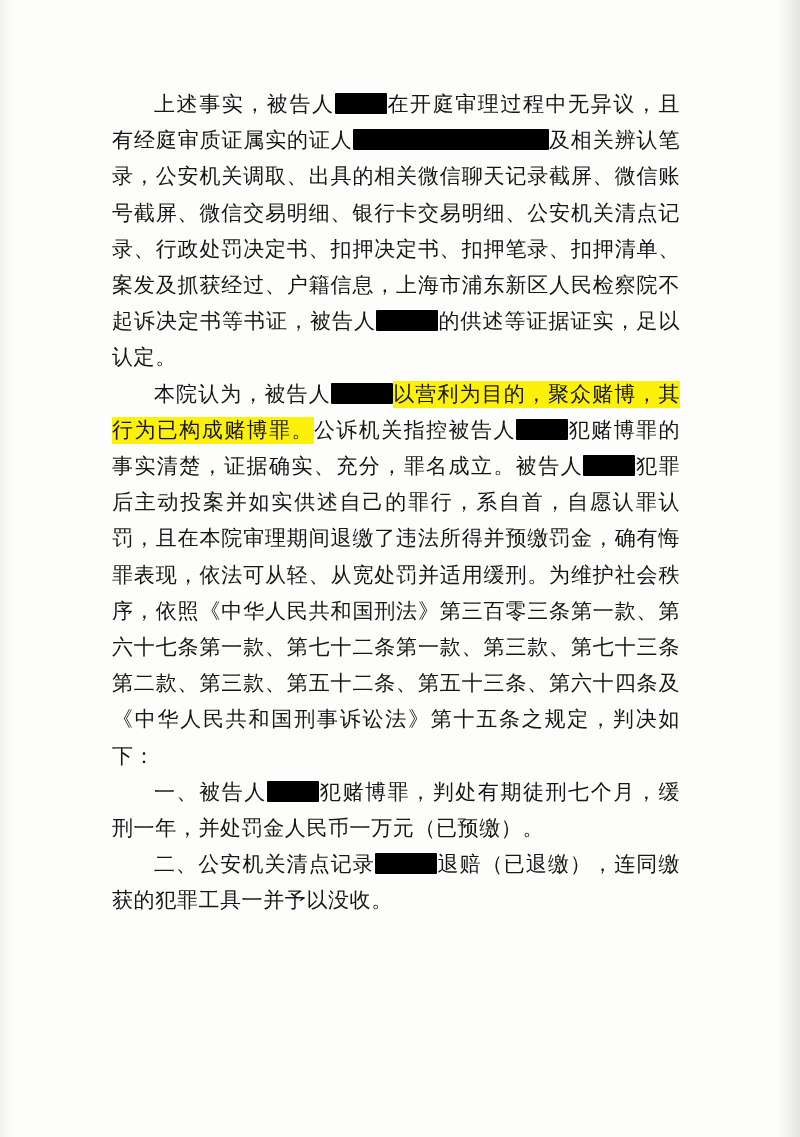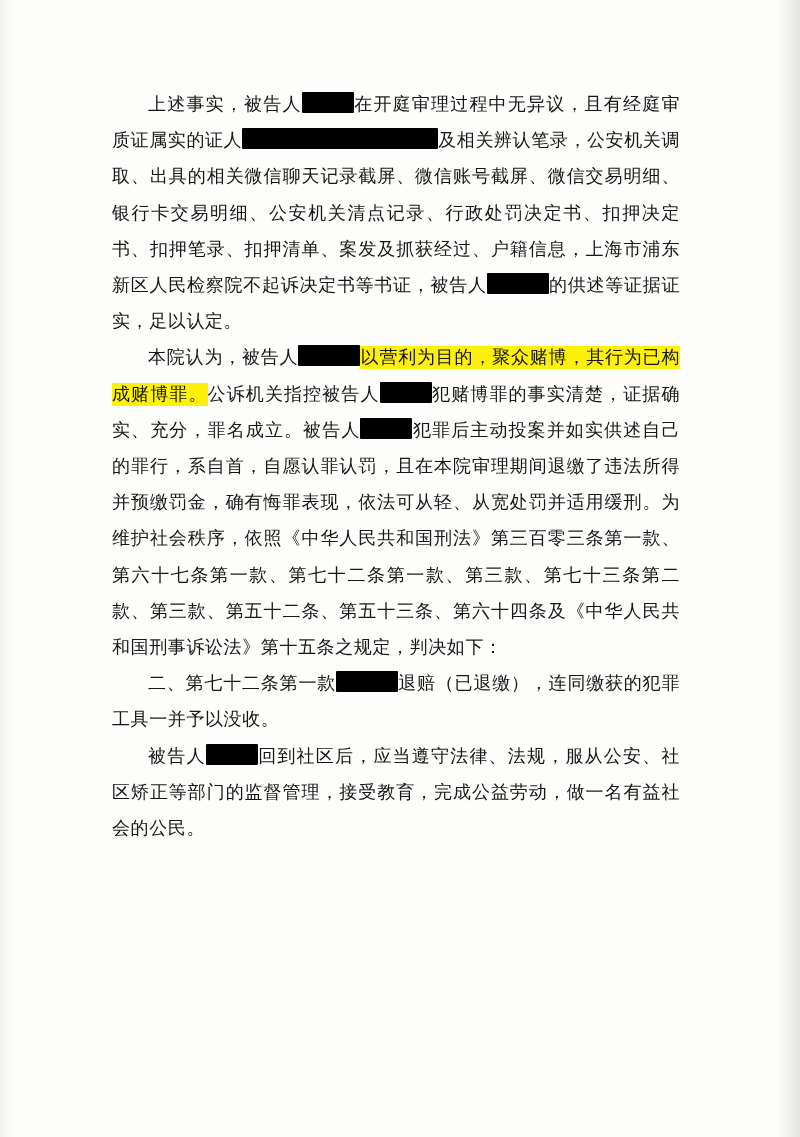--- a/index.html
+++ b/index.html
@@ -37,21 +37,21 @@
     pointer-events: none;
   }
   .doc-body {
     position: absolute;
     left: 112px;
     top: 86px;
     width: 568px;
   }
   p.para {
     margin: 0;
-    font-size: 18px;
+    font-size: 21px;
     line-height: 36.2px;
     color: #161616;
     text-align: justify;
     text-justify: inter-ideograph;
     letter-spacing: 0.6px;
     font-weight: 500;
   }
   p.indent2 {
     text-indent: 2em;
   }
@@ -75,20 +75,20 @@
 </head>
 <body>
 
 <div id="page">
   <div class="doc-body">
 
     <p class="para indent2"><span>上述事实，被告人</span><span class="redact r-sm"></span><span>在开庭审理过程中无异议，且有经庭审质证属实的证人</span><span class="redact r-lg"></span><span>及相关辨认笔录，公安机关调取、出具的相关微信聊天记录截屏、微信账号截屏、微信交易明细、银行卡交易明细、公安机关清点记录、行政处罚决定书、扣押决定书、扣押笔录、扣押清单、案发及抓获经过、户籍信息，上海市浦东新区人民检察院不起诉决定书等书证，被告人</span><span class="redact r-md"></span><span>的供述等证据证实，足以认定。</span></p>
 
     <p class="para indent2"><span>本院认为，被告人</span><span class="redact r-md"></span><span class="hl">以营利为目的，聚众赌博，其行为已构成赌博罪。</span><span>公诉机关指控被告人</span><span class="redact r-sm"></span><span>犯赌博罪的事实清楚，证据确实、充分，罪名成立。被告人</span><span class="redact r-sm"></span><span>犯罪后主动投案并如实供述自己的罪行，系自首，自愿认罪认罚，且在本院审理期间退缴了违法所得并预缴罚金，确有悔罪表现，依法可从轻、从宽处罚并适用缓刑。为维护社会秩序，依照《中华人民共和国刑法》第三百零三条第一款、第六十七条第一款、第七十二条第一款、第三款、第七十三条第二款、第三款、第五十二条、第五十三条、第六十四条及《中华人民共和国刑事诉讼法》第十五条之规定，判决如下：</span></p>
 
+    <p class="para indent2"><span>一、被告人</span><span class="redact r-sm"></span><span>犯赌博罪，判处有期徒刑七个月，缓刑一年，并处罚金人民币一万元（已预缴）。</span></p>
 
 
-    <p class="para indent2"><span>二、第七十二条第一款</span><span class="redact r-md"></span><span>退赔（已退缴），连同缴获的犯罪工具一并予以没收。</span></p>
+    <p class="para indent2"><span>二、公安机关清点记录</span><span class="redact r-md"></span><span>退赔（已退缴），连同缴获的犯罪工具一并予以没收。</span></p>
 
-    <p class="para indent2"><span>被告人</span><span class="redact r-sm"></span><span>回到社区后，应当遵守法律、法规，服从公安、社区矫正等部门的监督管理，接受教育，完成公益劳动，做一名有益社会的公民。</span></p>
 
   </div>
 </div>
 
 </body></html>

